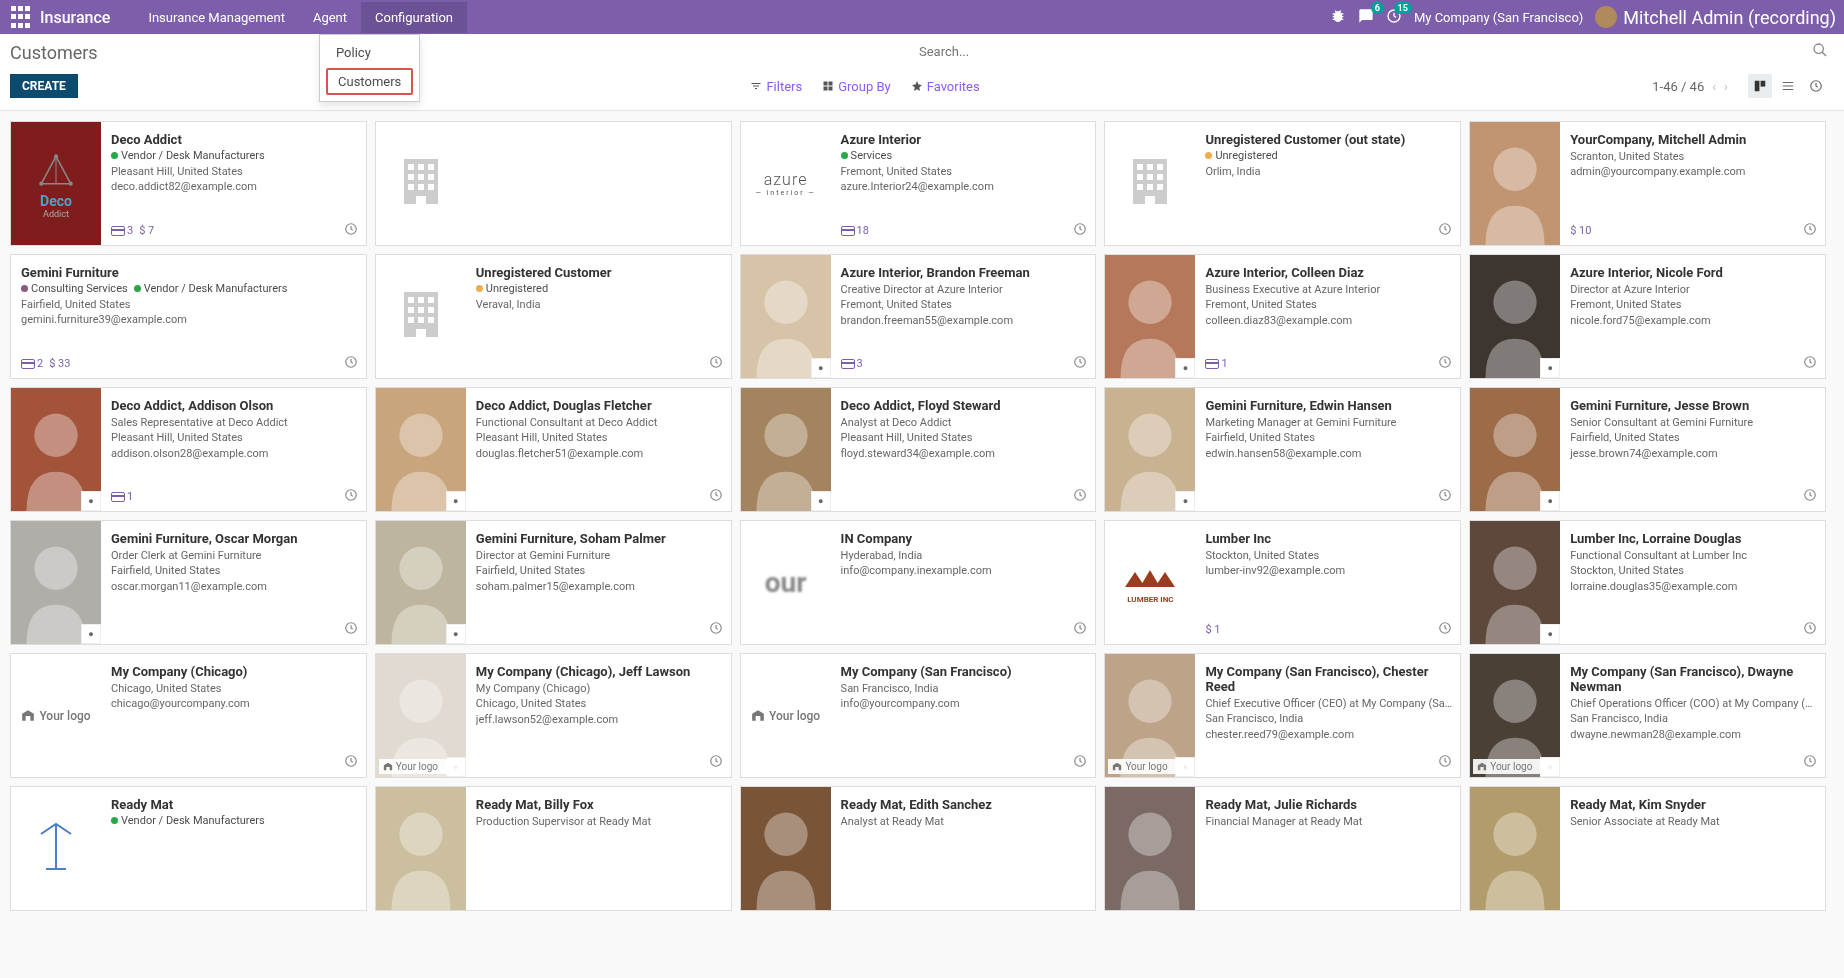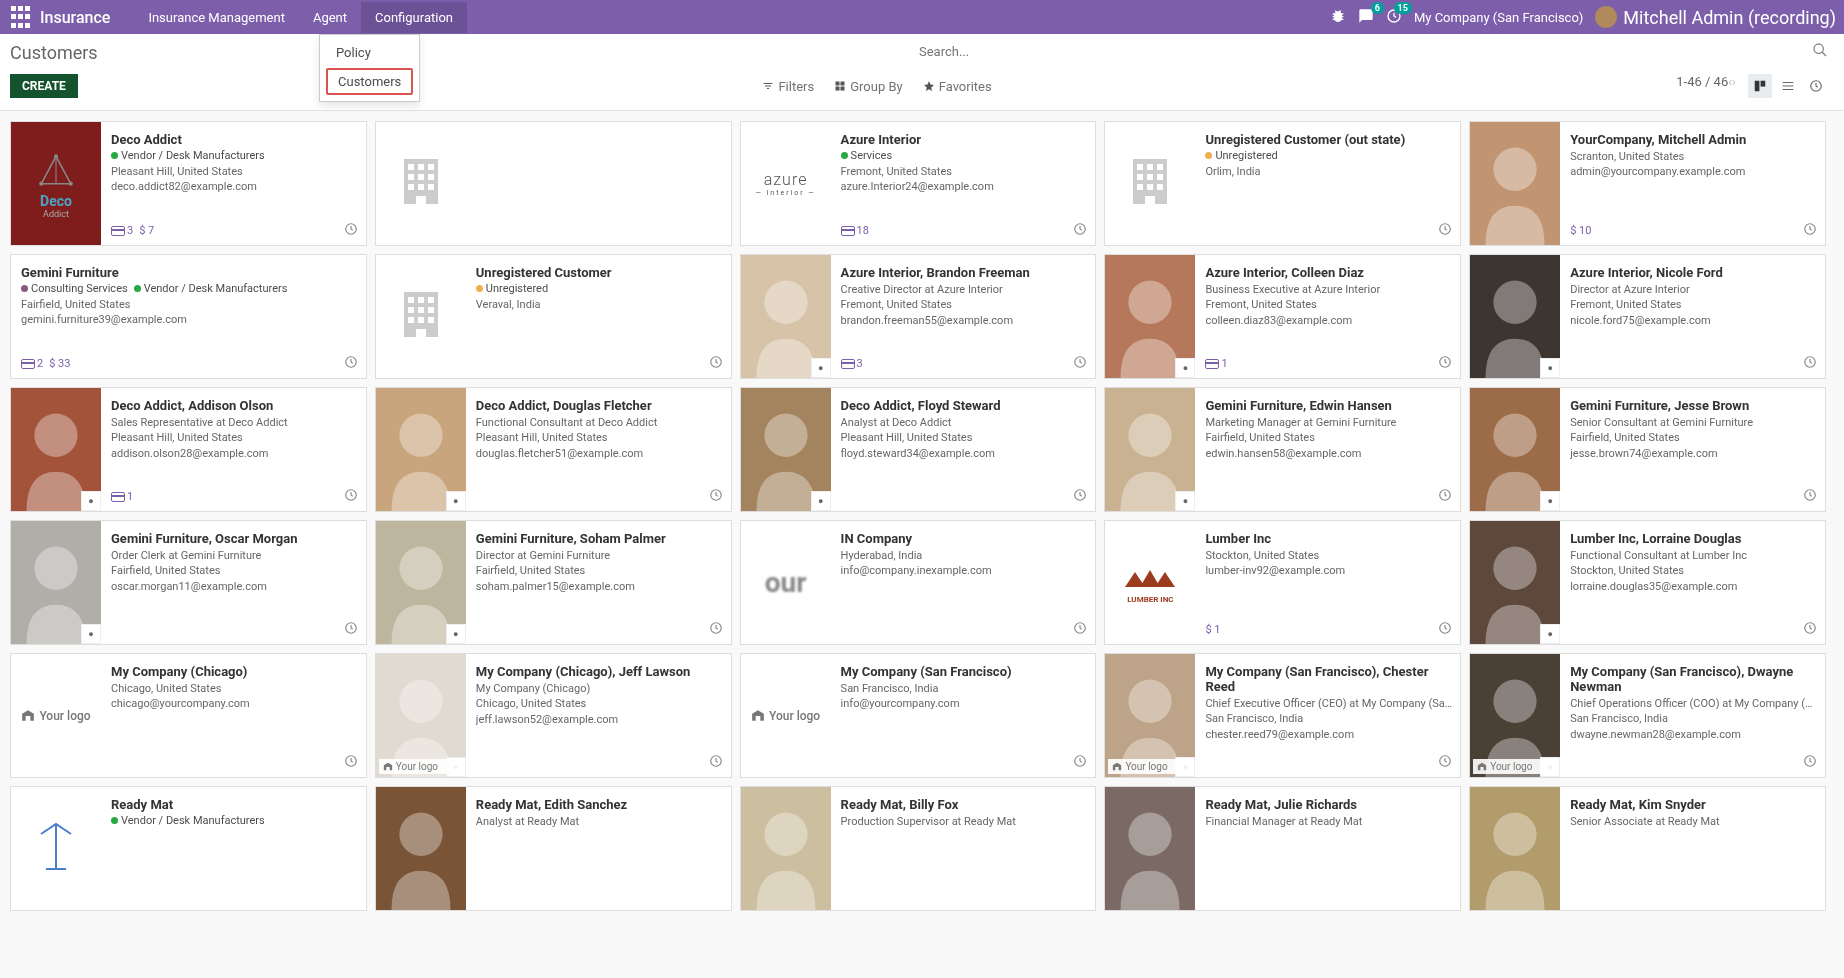--- a/index.html
+++ b/index.html
@@ -25,24 +25,24 @@
 .dropdown .ditem.highlight { border:2px solid #d9534f; border-radius:2px; margin:2px 6px; padding:4px 10px; }
 
 
 .control-panel { background:#fff; border-bottom:1px solid #e2e2e2; padding:6px 16px 12px 10px; display:flex; flex-direction:column; }
 .control-panel .row1 { display:flex; align-items:center; justify-content:space-between;}
 .control-panel h2 { font-size:18px; font-weight:400; color:#666; }
 .search-wrap { display:flex; align-items:center; width:50%; border-bottom:1px solid transparent; padding:2px 0;}
 .search-wrap input { border:none; outline:none; font-size:13px; width:100%; color:#888;}
 .search-wrap .mag { color:#888; cursor:pointer;}
 .control-panel .row2 { display:flex; align-items:center; justify-content:space-between; margin-top:10px;}
-.btn-primary { background:#14532d; color:#fff; border:none; padding:5px 12px; font-size:12px; font-weight:bold; cursor:pointer;}
-.filter-bar { display:flex; gap:20px; align-items:center; color:#737373;}
+.btn-primary { background:#0c4a6e; color:#fff; border:none; padding:5px 12px; font-size:12px; font-weight:bold; cursor:pointer;}
+.filter-bar { display:flex; gap:20px; align-items:center; color:#8b5cf6;}
 .filter-bar .fitem { cursor:pointer; font-size:13px; display:flex; align-items:center; gap:4px;}
-.pager-bar { display:flex; color:#666;}
+.pager-bar { display:flex; align-items:center; gap:8px; color:#666;}
 .pager-bar .arrow { color:#bbb; cursor:pointer;}
 .view-switcher { display:flex; gap:4px; margin-left:12px;}
 .view-switcher .vbtn { width:24px; height:24px; display:flex; align-items:center; justify-content:center; cursor:pointer; color:#666;}
 .view-switcher .vbtn.active { background:#e9ecef; color:#333;}
 
 
 .kanban { display:flex; flex-wrap:wrap; gap:8px; padding:10px;}
 .card { background:#fff; border:1px solid #ddd; width:calc(20% - 8px); height:125px; display:flex; position:relative; cursor:pointer;}
 .card .avatar-box { width:90px; height:100%; background:#f5f5f5; display:flex; align-items:center; justify-content:center; position:relative; flex-shrink:0;}
 .card .avatar-box.person { background:#c8a985; }
@@ -817,54 +817,54 @@
             <span>Vendor / Desk Manufacturers</span>
           </span>
         </div>
         <div class="footer">
           <div class="left"></div>
         </div>
       </div>
     </div>
     <div class="card">
       <div class="avatar-box person" style="">
+        <div class="avatar-face" style="background:#ccbfa0;">
+          <svg viewBox="0 0 90 125">
+            <circle cx="45" cy="48" r="22" fill="rgba(255,255,255,0.35)"></circle>
+            <path d="M15 125 Q15 85 45 85 Q75 85 75 125 Z" fill="rgba(255,255,255,0.35)"></path>
+          </svg>
+        </div>
+      </div>
+      <div class="content">
+        <div class="title">Ready Mat, Billy Fox</div>
+        <div class="line">Production Supervisor at Ready Mat</div>
+        <div class="footer">
+          <div class="left"></div>
+        </div>
+      </div>
+    </div>
+    <div class="card">
+      <div class="avatar-box person" style="">
         <div class="avatar-face" style="background:#7a5436;">
           <svg viewBox="0 0 90 125">
             <circle cx="45" cy="48" r="22" fill="rgba(255,255,255,0.35)"></circle>
             <path d="M15 125 Q15 85 45 85 Q75 85 75 125 Z" fill="rgba(255,255,255,0.35)"></path>
           </svg>
         </div>
       </div>
       <div class="content">
         <div class="title">Ready Mat, Edith Sanchez</div>
         <div class="line">Analyst at Ready Mat</div>
         <div class="footer">
           <div class="left"></div>
         </div>
       </div>
     </div>
     <div class="card">
       <div class="avatar-box person" style="">
-        <div class="avatar-face" style="background:#ccbfa0;">
-          <svg viewBox="0 0 90 125">
-            <circle cx="45" cy="48" r="22" fill="rgba(255,255,255,0.35)"></circle>
-            <path d="M15 125 Q15 85 45 85 Q75 85 75 125 Z" fill="rgba(255,255,255,0.35)"></path>
-          </svg>
-        </div>
-      </div>
-      <div class="content">
-        <div class="title">Ready Mat, Billy Fox</div>
-        <div class="line">Production Supervisor at Ready Mat</div>
-        <div class="footer">
-          <div class="left"></div>
-        </div>
-      </div>
-    </div>
-    <div class="card">
-      <div class="avatar-box person" style="">
         <div class="avatar-face" style="background:#7a6a63;">
           <svg viewBox="0 0 90 125">
             <circle cx="45" cy="48" r="22" fill="rgba(255,255,255,0.35)"></circle>
             <path d="M15 125 Q15 85 45 85 Q75 85 75 125 Z" fill="rgba(255,255,255,0.35)"></path>
           </svg>
         </div>
       </div>
       <div class="content">
         <div class="title">Ready Mat, Julie Richards</div>
         <div class="line">Financial Manager at Ready Mat</div>

